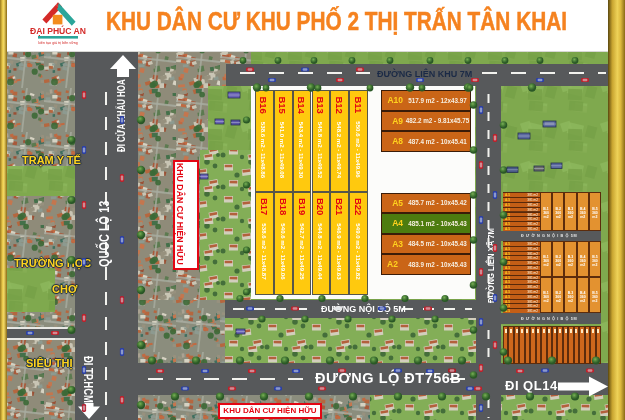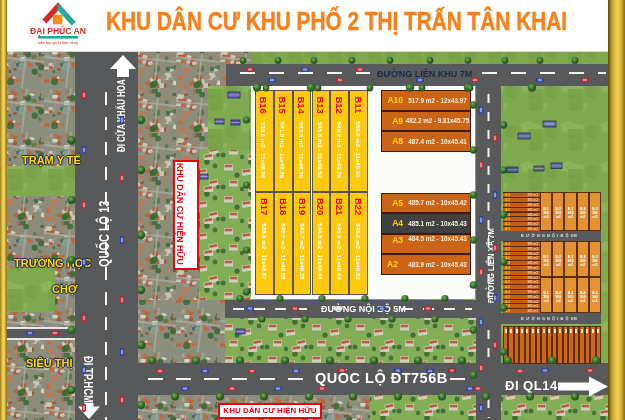--- a/index.html
+++ b/index.html
@@ -209,21 +209,21 @@
 <path d="M89 419 L78 406.5 L84.5 406.5 L84.5 403 L93.5 403 L93.5 406.5 L100 406.5 Z" fill="#fff"></path>
 <path d="M558 382.5 L589 382.5 L589 376.5 L608 386.5 L589 396.5 L589 390.5 L558 390.5 Z" fill="#fff"></path>
 </svg>
 
 <div class="abs wtxt" style="left:115px;top:152px;font-size:11px;transform:rotate(-90deg) scaleX(0.72);transform-origin:0 0;">ĐI CỬA KHẨU HOA LƯ</div>
 <div class="abs wtxt" style="left:95px;top:267px;font-size:15px;transform:rotate(-90deg) scaleX(0.73);transform-origin:0 0;">QUỐC LỘ 13</div>
 <div class="abs wtxt" style="left:95px;top:356px;font-size:12.5px;transform:rotate(90deg) scaleX(0.75);transform-origin:0 0;">ĐI TP.HCM</div>
 <div class="abs" style="left:377px;top:68.5px;font-size:9px;font-weight:bold;color:#1b2a46;white-space:nowrap;">ĐƯỜNG LIÊN KHU 7M</div>
 <div class="abs wtxt" style="left:321px;top:304px;font-size:9px;">ĐƯỜNG NỘI BỘ 5M</div>
 <div class="abs wtxt" style="left:486px;top:303px;font-size:9px;transform:rotate(-90deg) scaleX(0.85);transform-origin:0 0;">ĐƯỜNG LIÊN XÃ  7M</div>
-<div class="abs wtxt" style="left:315px;top:370px;font-size:14.5px;letter-spacing:0.5px;">QUỐC LỘ ĐT756B</div>
+<div class="abs wtxt" style="left:315px;top:370px;font-size:14.5px;letter-spacing:0.5px;">ĐƯỜNG LỘ ĐT756B</div>
 <div class="abs wtxt" style="left:505px;top:378px;font-size:13px;letter-spacing:0.5px;">ĐI QL14</div>
 
 <div class="abs" style="left:251px;top:86px;width:224px;height:213px;background:#fcfcfa;"></div>
 <div class="abs" style="left:255.00px;top:90px;width:18.83px;height:102px;background:#ffc90e;border:1px solid #57564a;box-sizing:border-box;"></div>
 <div class="abs" style="left:213.42px;top:131.58px;width:102px;height:18.83px;transform:rotate(90deg);display:flex;align-items:center;">
       <span style="font-size:9.5px;font-weight:bold;color:#e30613;margin-left:6px;white-space:nowrap;">B16</span>
       <span style="font-size:6.1px;font-weight:bold;color:#ffffff;margin-left:8px;white-space:nowrap;">538.6 m2 - 11x48.86</span>
     </div>
 <div class="abs" style="left:273.83px;top:90px;width:18.83px;height:102px;background:#ffc90e;border:1px solid #57564a;box-sizing:border-box;"></div>
 <div class="abs" style="left:232.25px;top:131.58px;width:102px;height:18.83px;transform:rotate(90deg);display:flex;align-items:center;">
@@ -289,25 +289,25 @@
       <span style="flex:1;text-align:center;font-size:6.3px;font-weight:bold;color:#f6eee0;white-space:nowrap;">482.2 m2  -  9.81x45.75</span>
     </div>
 <div class="abs" style="left:381px;top:131.00px;width:90px;height:20.50px;background:#ca6517;border:1.6px solid #3a1c08;box-sizing:border-box;display:flex;align-items:center;">
       <span style="width:21px;text-align:right;font-size:8.5px;font-weight:bold;color:#ffd21e;flex:none;margin-right:2px;">A8</span>
       <span style="flex:1;text-align:center;font-size:6.3px;font-weight:bold;color:#f6eee0;white-space:nowrap;">487.4 m2  -  10x45.41</span>
     </div>
 <div class="abs" style="left:381px;top:192.50px;width:90px;height:20.50px;background:#ca6517;border:1.6px solid #3a1c08;box-sizing:border-box;display:flex;align-items:center;">
       <span style="width:21px;text-align:right;font-size:8.5px;font-weight:bold;color:#ffd21e;flex:none;margin-right:2px;">A5</span>
       <span style="flex:1;text-align:center;font-size:6.3px;font-weight:bold;color:#f6eee0;white-space:nowrap;">485.7 m2  -  10x45.42</span>
     </div>
-<div class="abs" style="left:381px;top:213.00px;width:90px;height:20.50px;background:#404040;border:1.6px solid #3a1c08;box-sizing:border-box;display:flex;align-items:center;">
+<div class="abs" style="left:381px;top:213.00px;width:90px;height:20.50px;background:#4d7c0f;border:1.6px solid #3a1c08;box-sizing:border-box;display:flex;align-items:center;">
       <span style="width:21px;text-align:right;font-size:8.5px;font-weight:bold;color:#ffd21e;flex:none;margin-right:2px;">A4</span>
       <span style="flex:1;text-align:center;font-size:6.3px;font-weight:bold;color:#f6eee0;white-space:nowrap;">485.1 m2  -  10x45.43</span>
     </div>
-<div class="abs" style="left:381px;top:233.50px;width:90px;height:20.50px;background:#ca6517;border:1.6px solid #3a1c08;box-sizing:border-box;display:flex;">
+<div class="abs" style="left:381px;top:233.50px;width:90px;height:20.50px;background:#ca6517;border:1.6px solid #3a1c08;box-sizing:border-box;display:flex;align-items:center;">
       <span style="width:21px;text-align:right;font-size:8.5px;font-weight:bold;color:#ffd21e;flex:none;margin-right:2px;">A3</span>
       <span style="flex:1;text-align:center;font-size:6.3px;font-weight:bold;color:#f6eee0;white-space:nowrap;">484.5 m2  -  10x45.43</span>
     </div>
 <div class="abs" style="left:381px;top:254.00px;width:90px;height:20.50px;background:#ca6517;border:1.6px solid #3a1c08;box-sizing:border-box;display:flex;align-items:center;">
       <span style="width:21px;text-align:center;font-size:8.5px;font-weight:bold;color:#ffd21e;flex:none;margin-right:2px;">A2</span>
       <span style="flex:1;text-align:center;font-size:6.3px;font-weight:bold;color:#f6eee0;white-space:nowrap;">483.9 m2  -  10x45.43</span>
     </div>
 <div class="abs" style="left:503px;top:192px;width:37px;height:39px;background:#6a3410;"></div>
 <div class="abs" style="left:503px;top:241px;width:37px;height:72px;background:#6a3410;"></div>
 <div class="abs" style="left:503px;top:326px;width:98px;height:38px;background:#6a3410;"></div>

